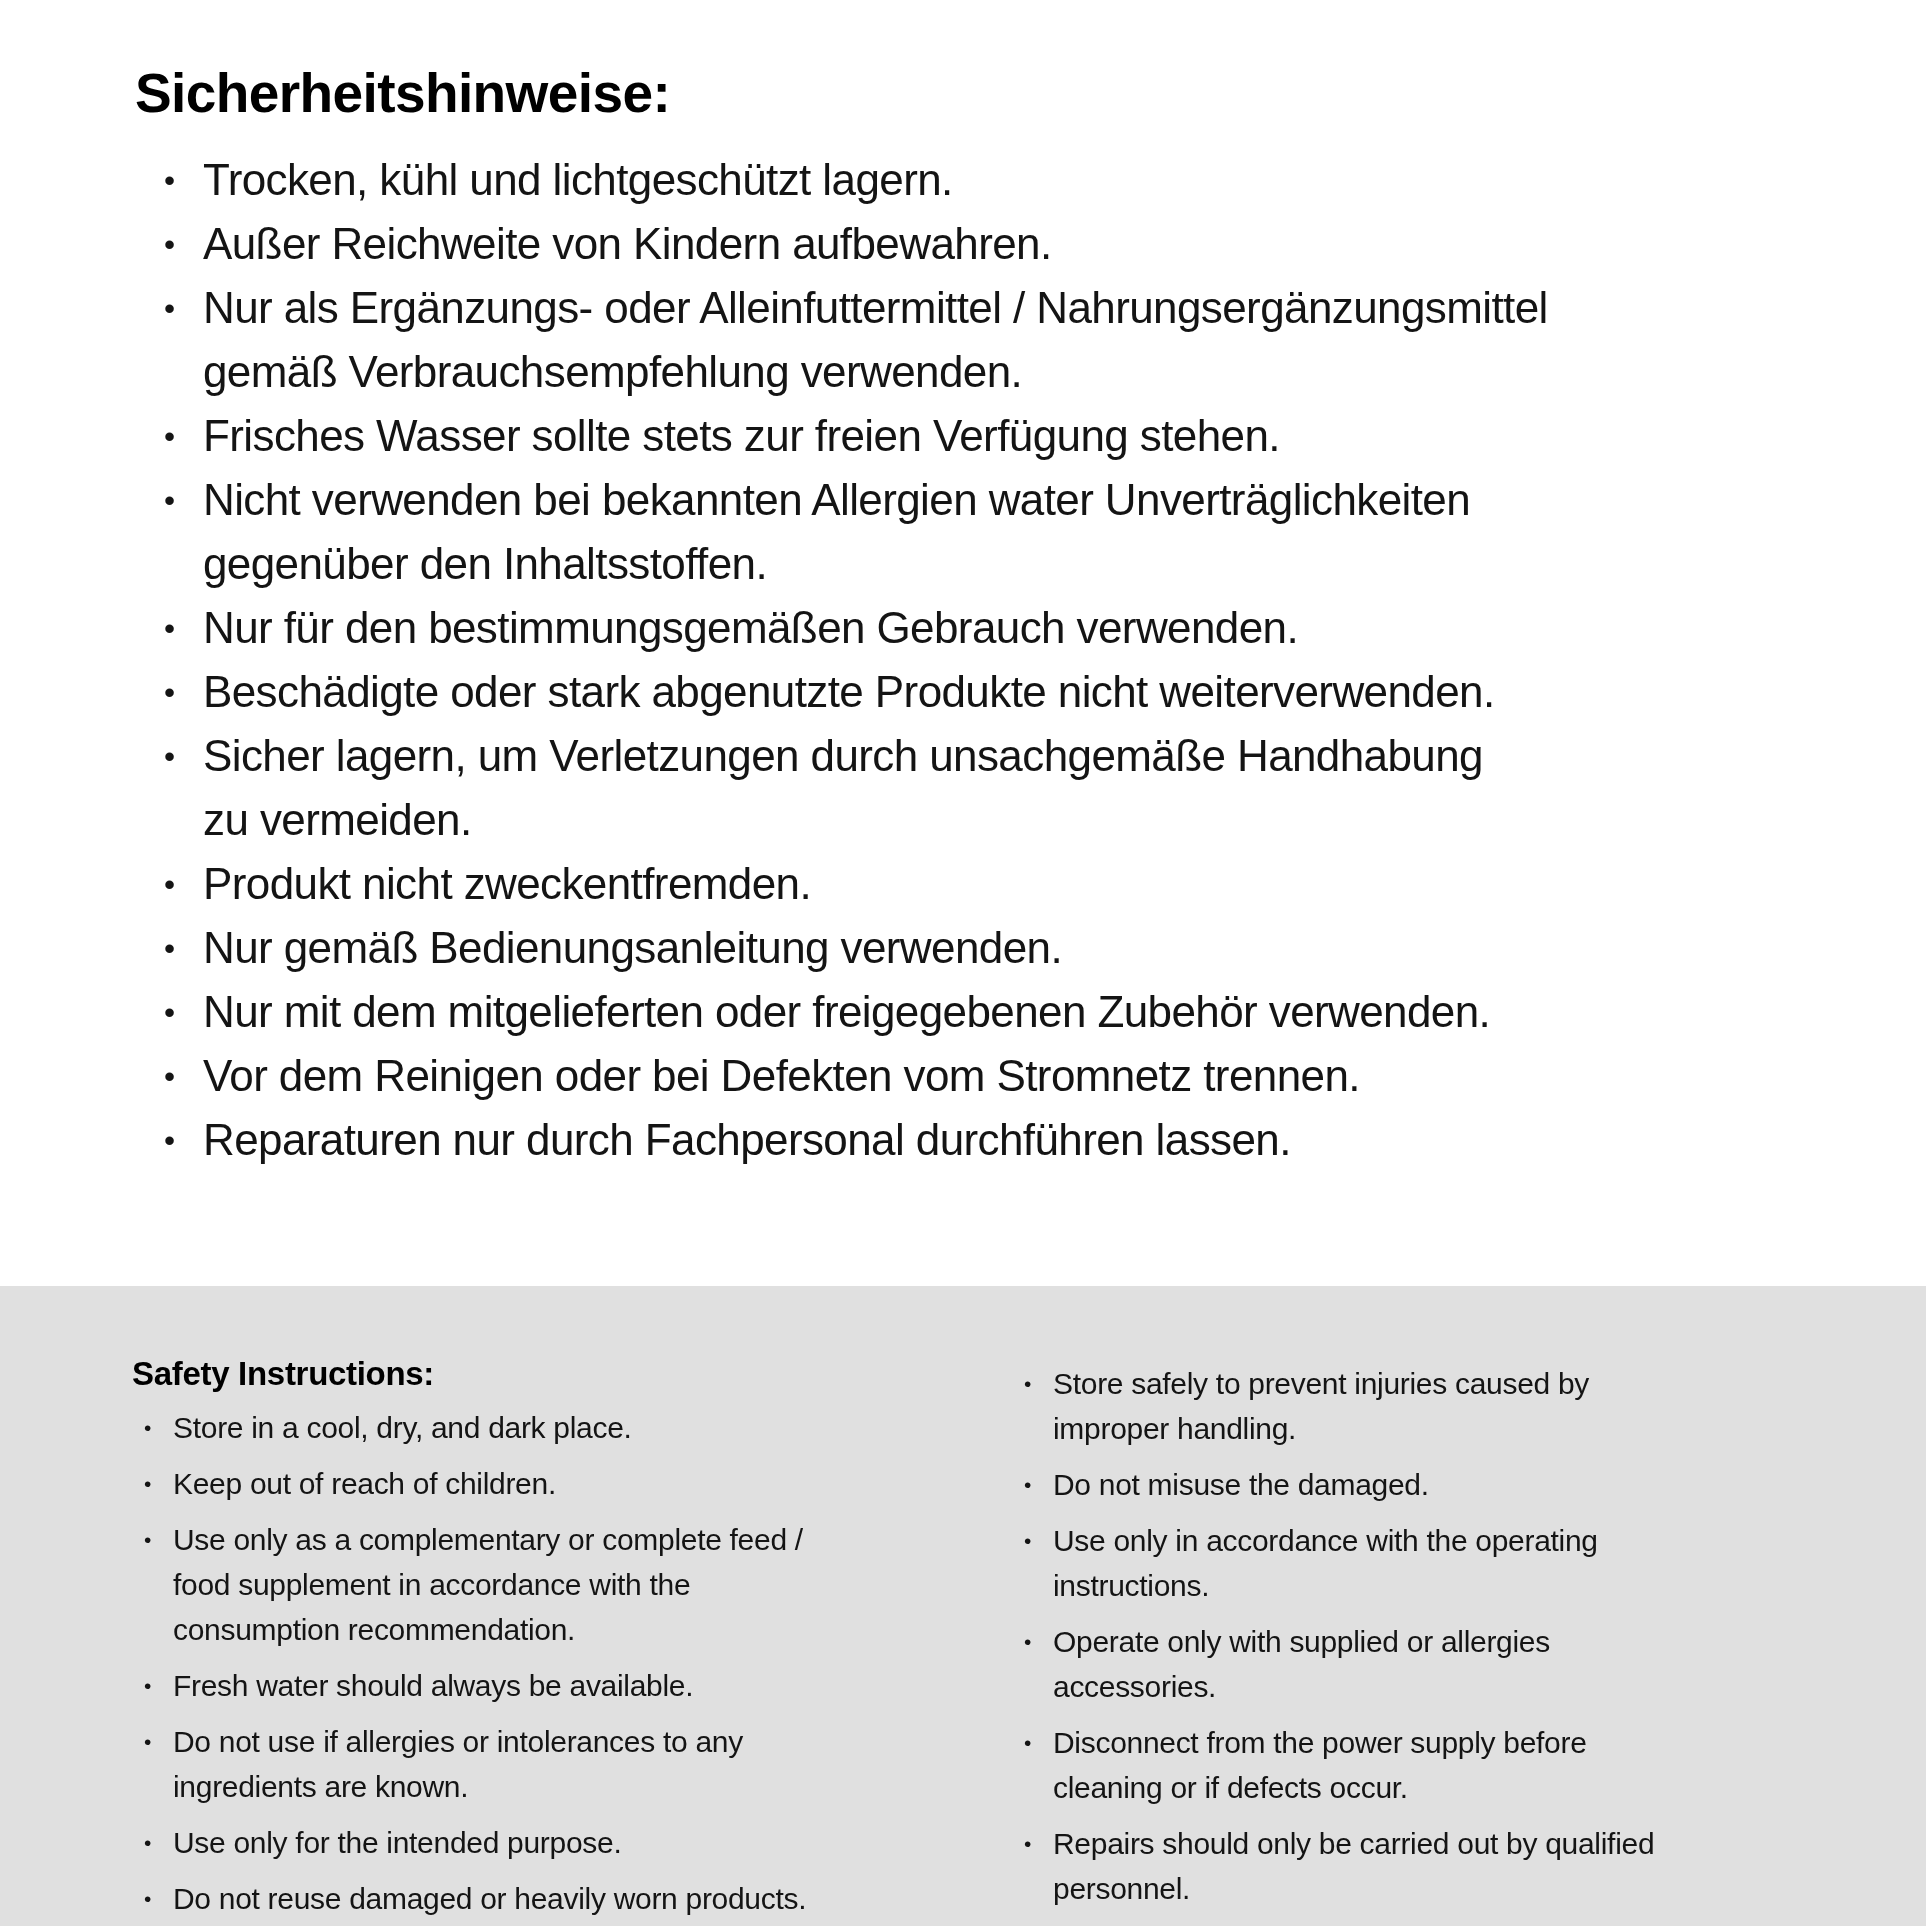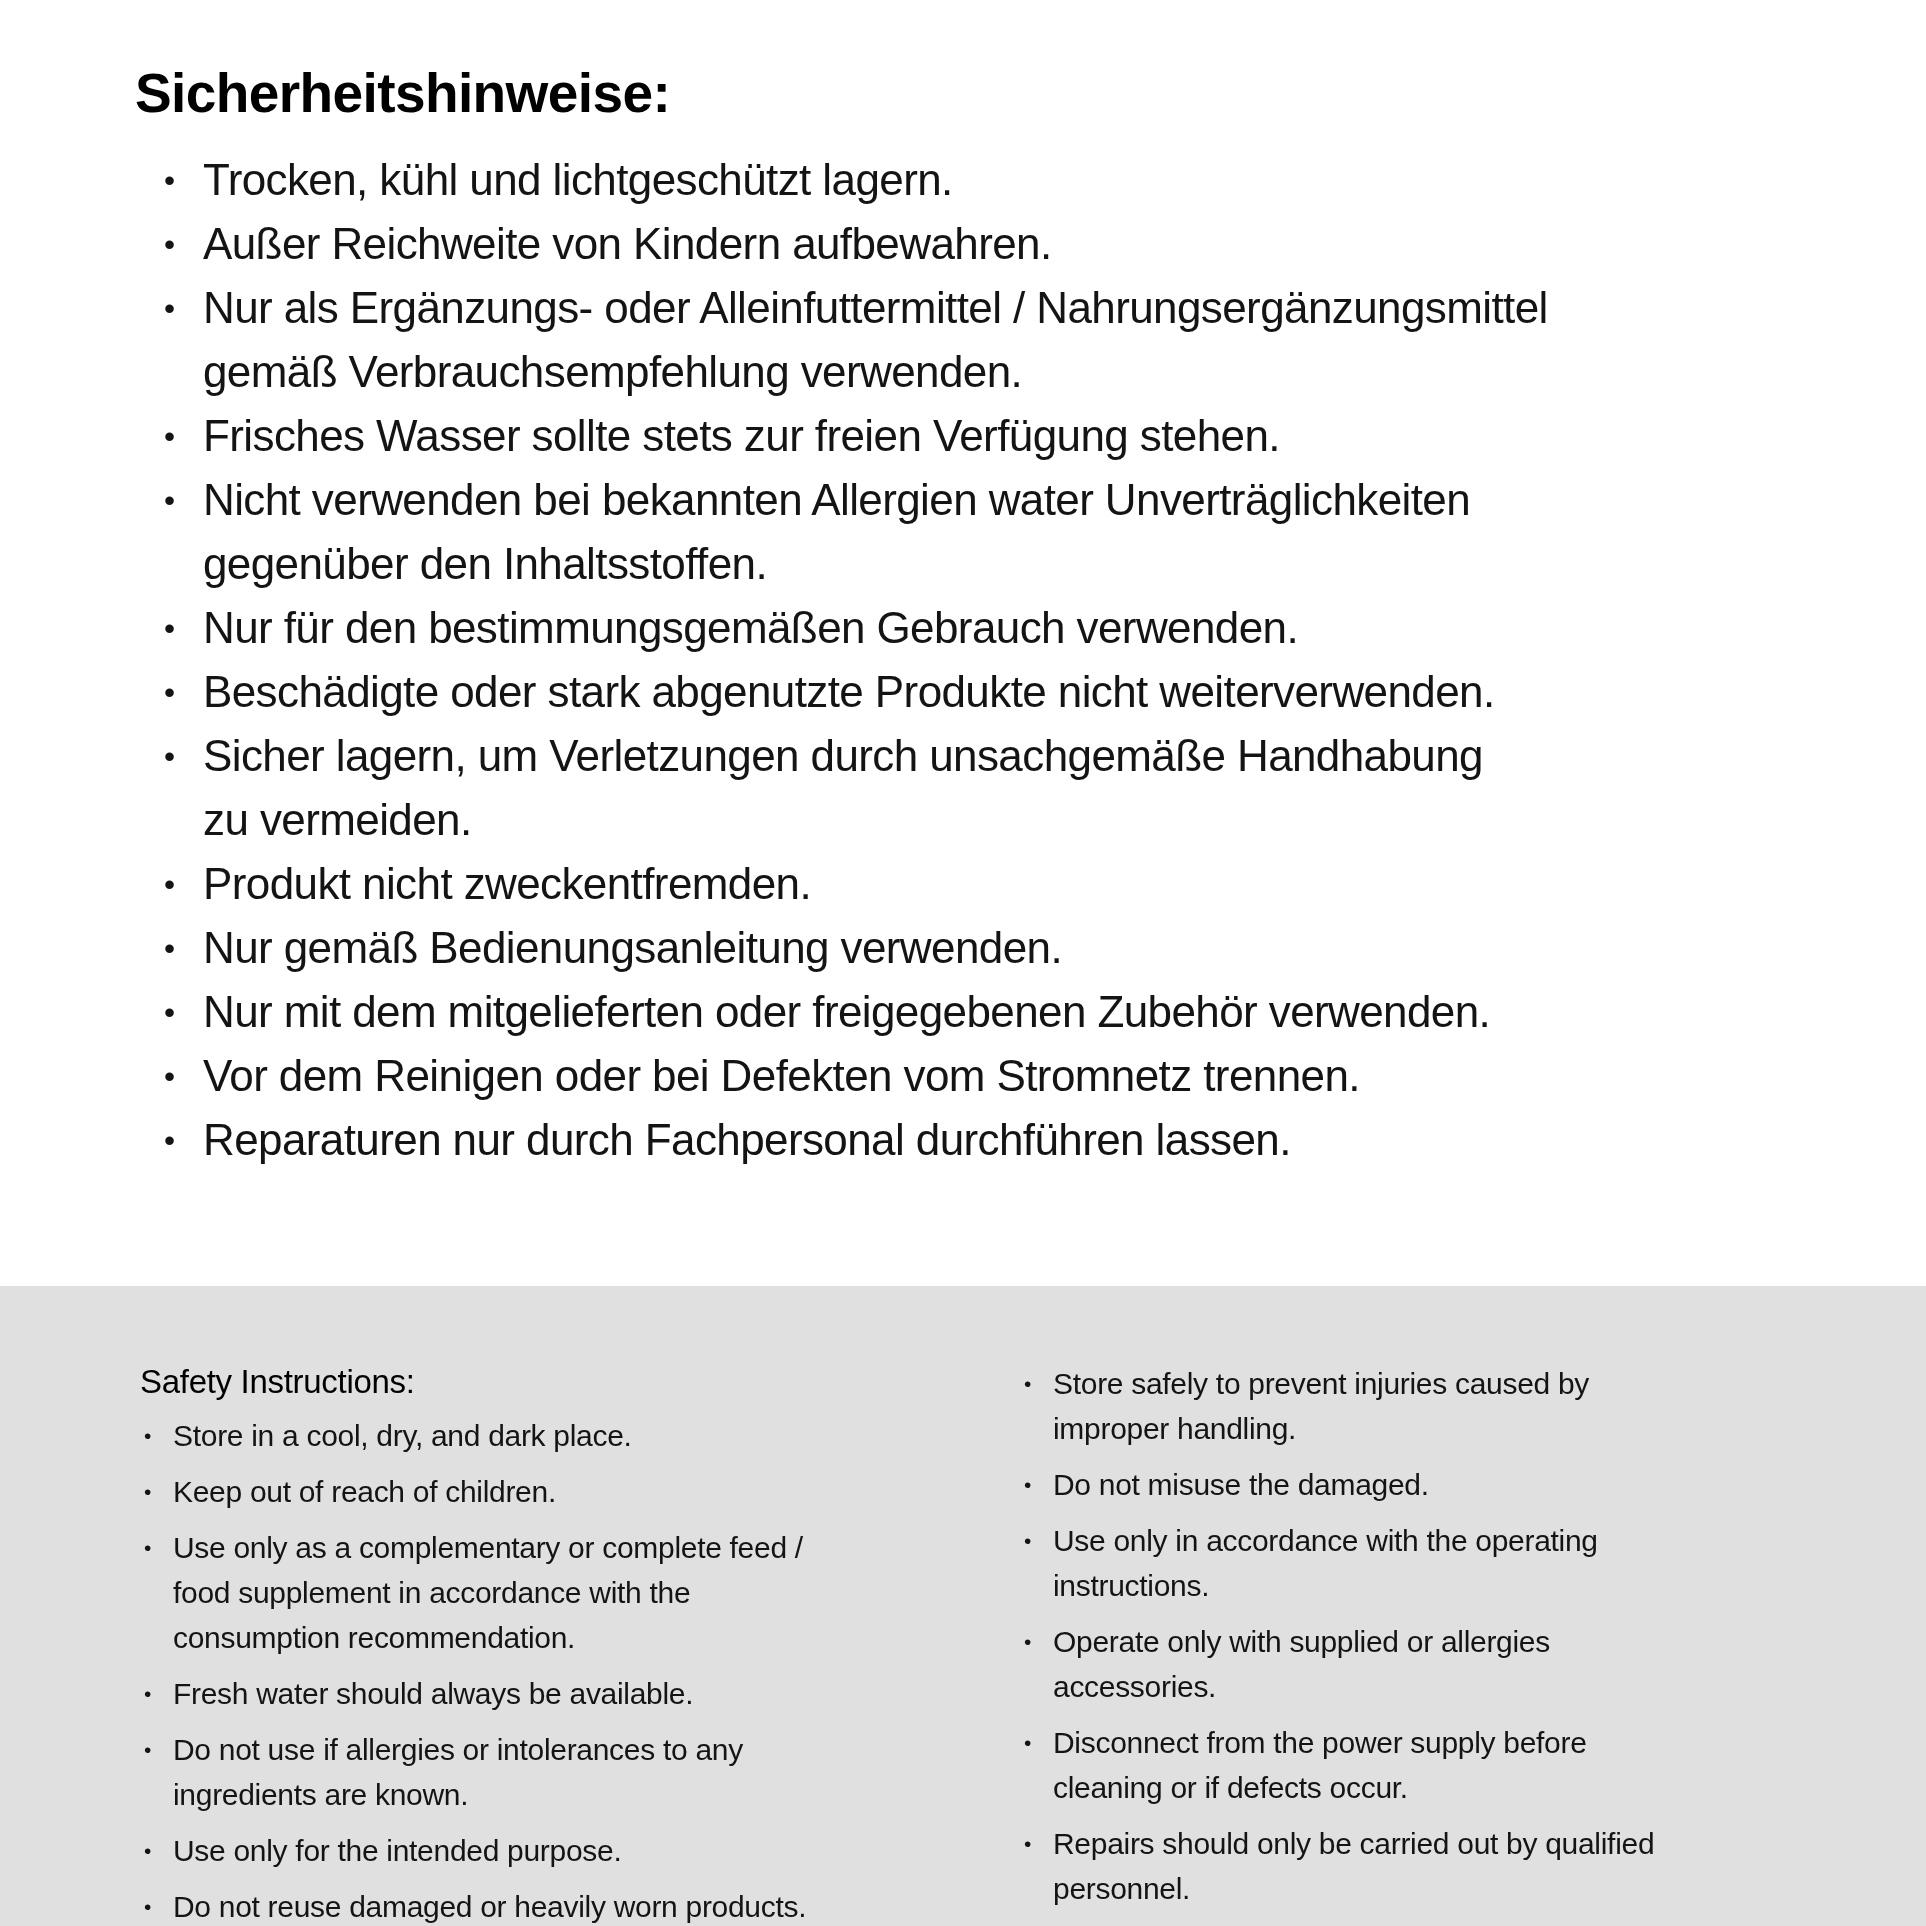--- a/index.html
+++ b/index.html
@@ -60,24 +60,24 @@
     height: 640px;
     background: #e0e0e0;
     box-sizing: border-box;
     display: flex;
     padding: 64px 26px 0 128px;
   }
   .col-left { width: 883px; flex: 0 0 auto; }
   .col-right { flex: 1 1 auto; }
 
   .section-en h2 {
-    margin: 12px;
+    margin: 4px;
     font-size: 33px;
     line-height: 39px;
-    font-weight: 400;
+    font-weight: 700;
     letter-spacing: -0.3px;
     color: #000000;
   }
   .section-en ul {
     list-style: none;
     padding: 0;
     font-size: 30px;
     line-height: 45px;
     letter-spacing: -0.3px;
     color: #141414;

